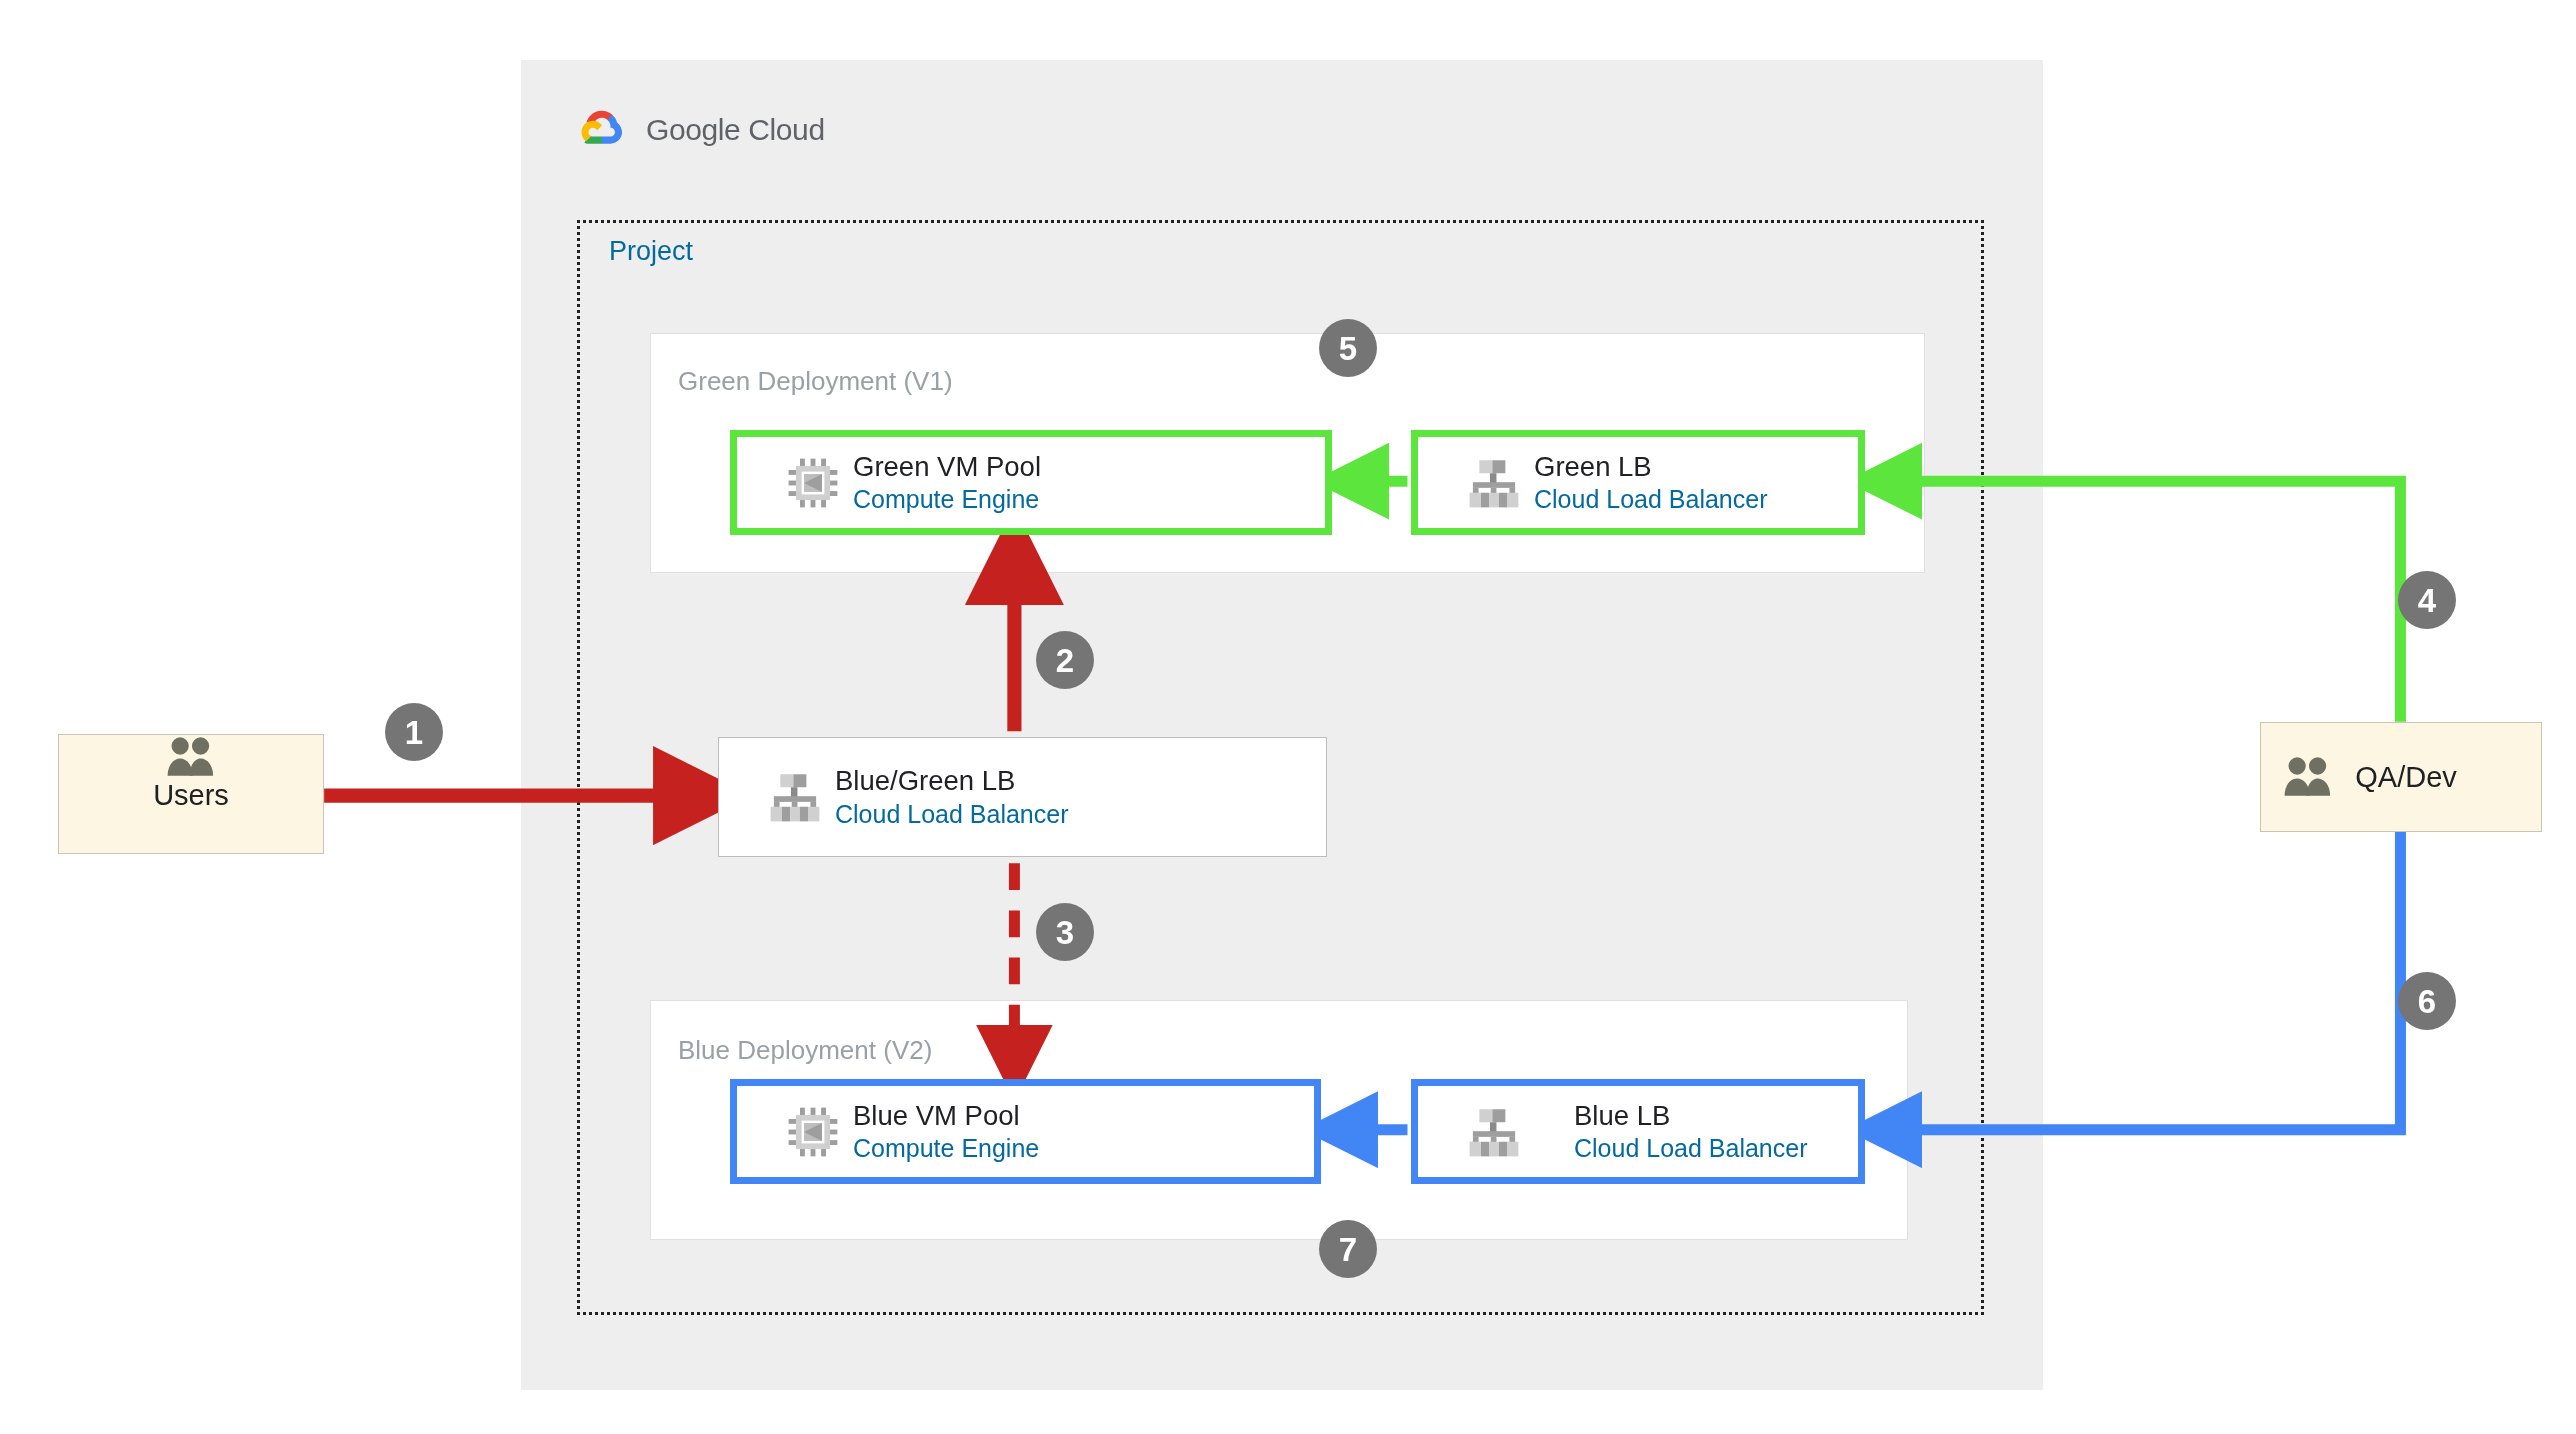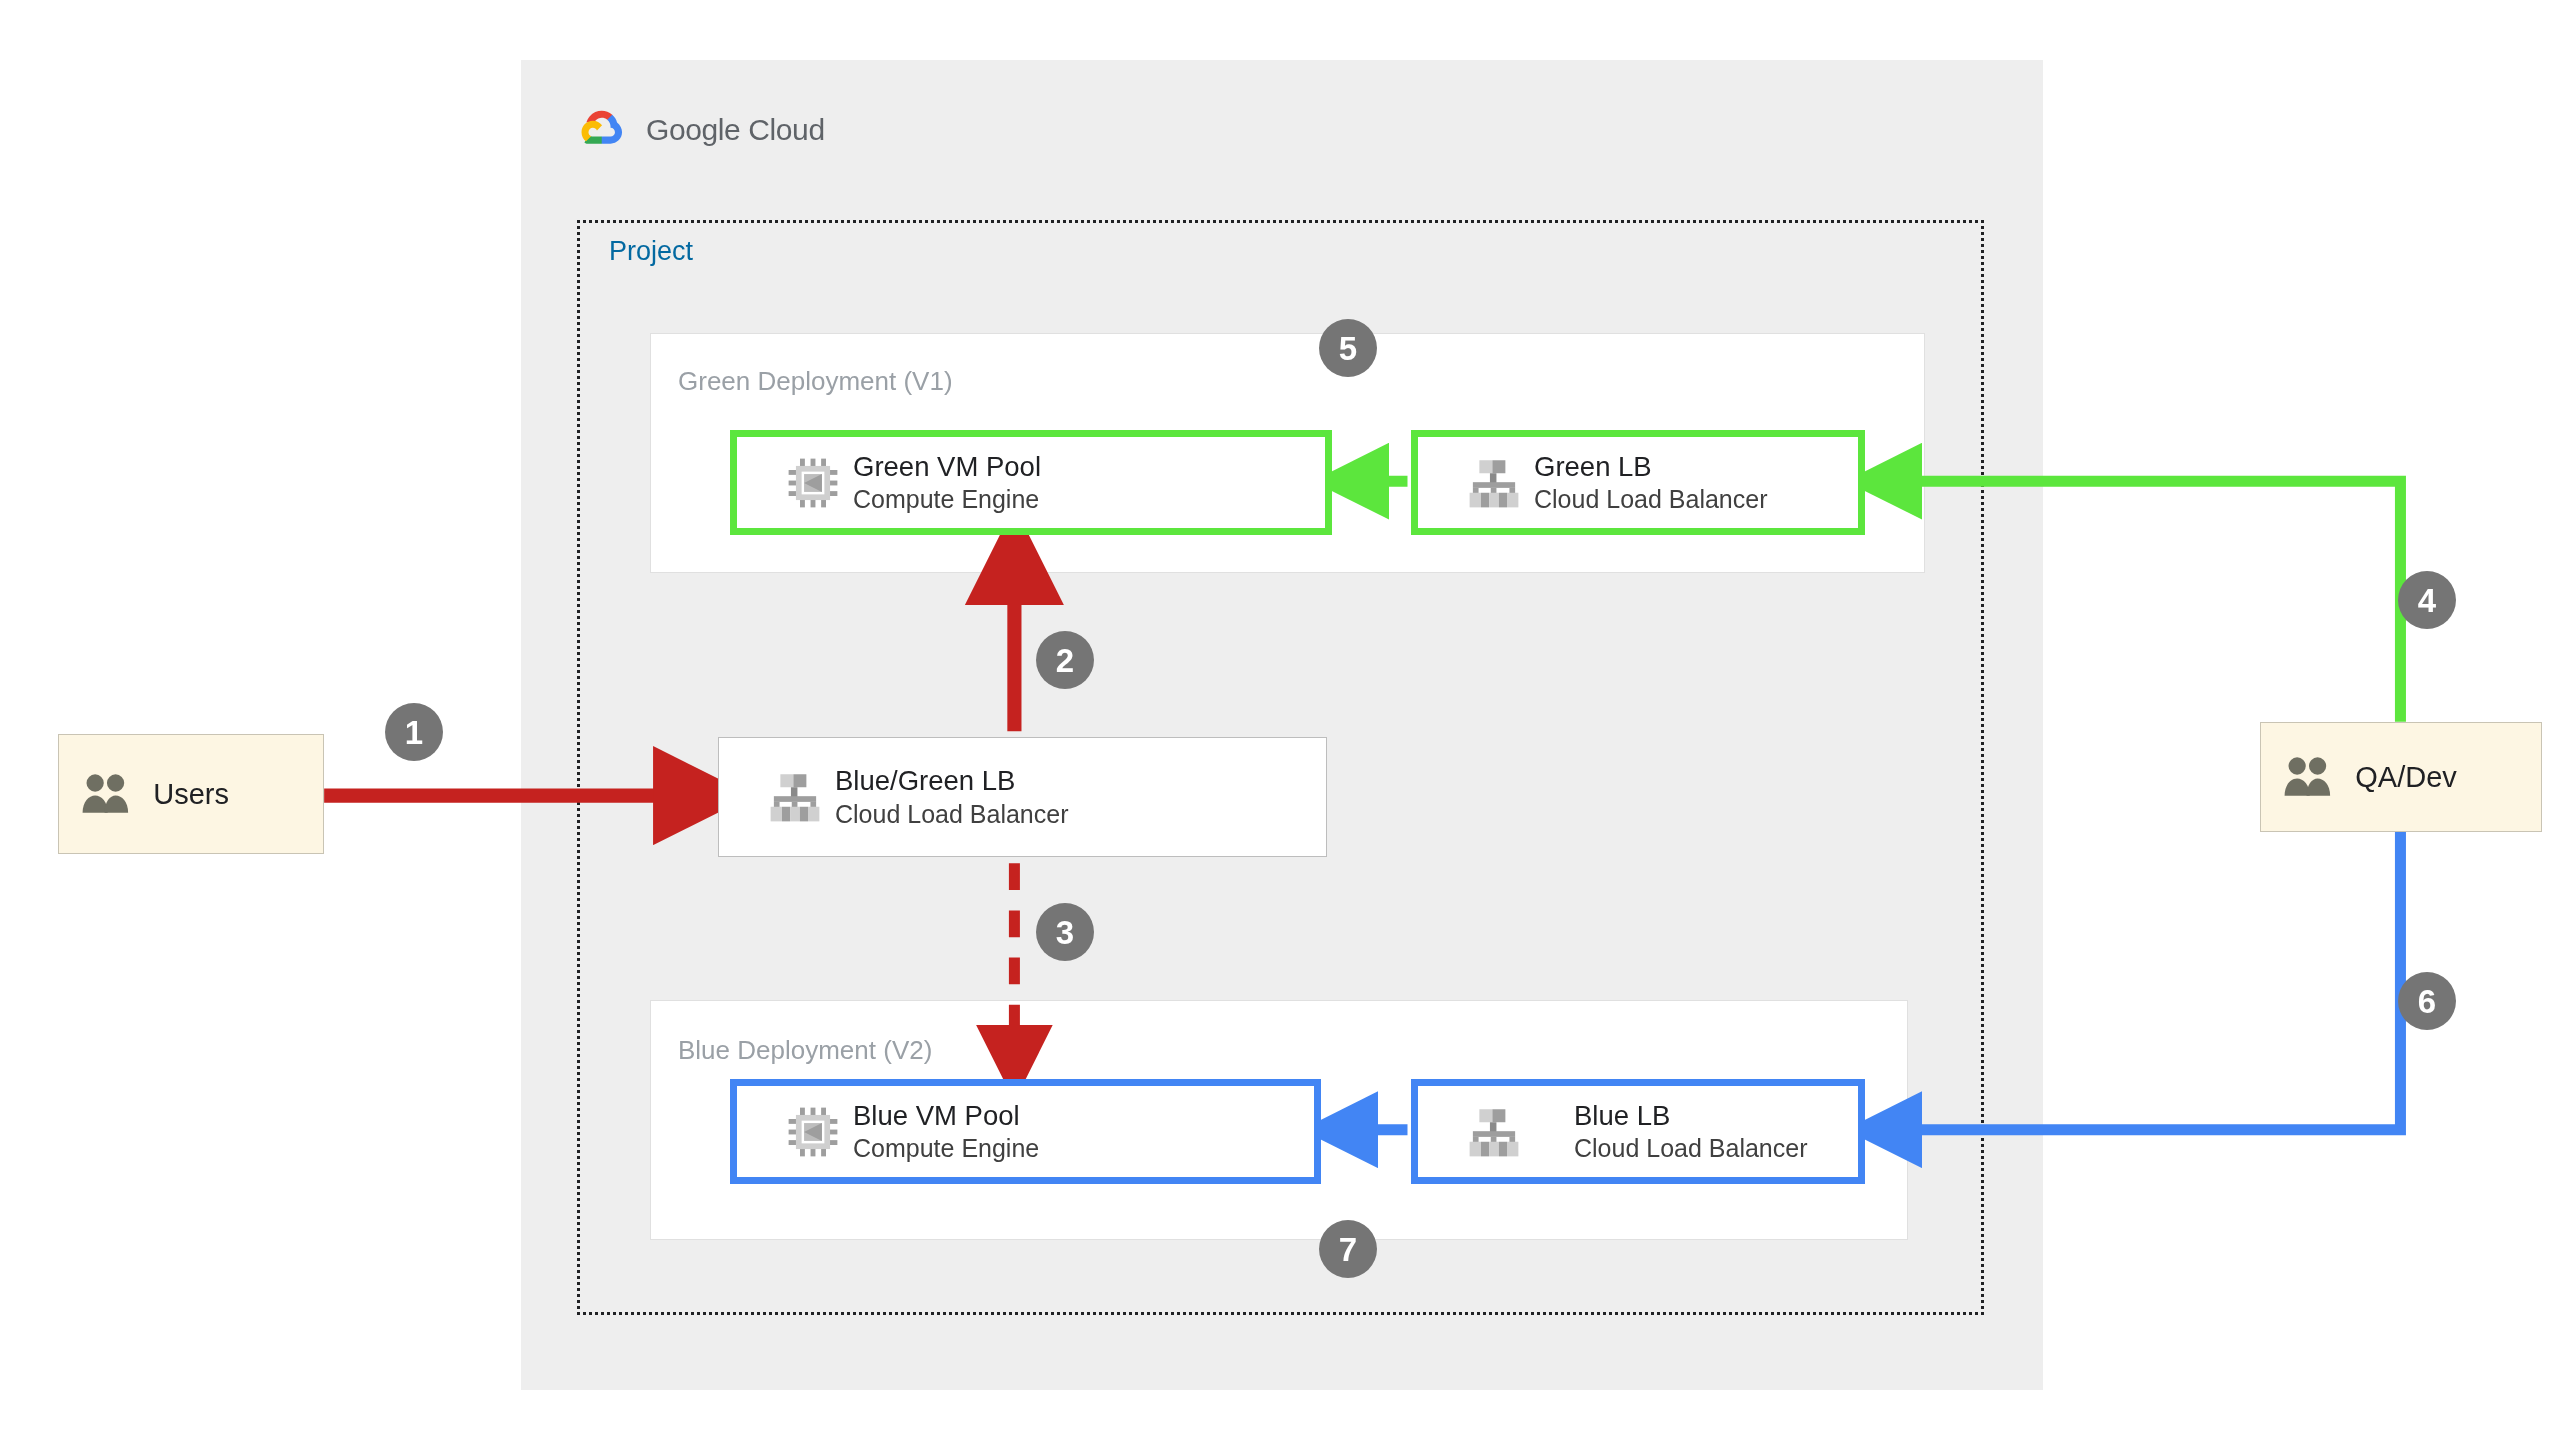--- a/index.html
+++ b/index.html
@@ -107,42 +107,42 @@
   }
   .node .txt { display: flex; flex-direction: column; justify-content: center; }
   .node .title {
     font-size: 27.5px;
     color: #202124;
     line-height: 1.25;
     white-space: nowrap;
   }
   .node .sub {
     font-size: 25px;
-    color: #404040;
+    color: #0369a1;
     line-height: 1.25;
     white-space: nowrap;
   }
 
   
   #node-green-vm { left: 730px;  top: 430px;  width: 602px; height: 105px; }
   #node-green-lb { left: 1411px; top: 430px; width: 454px; height: 105px; }
   #node-bg-lb    { left: 718px;  top: 737px;  width: 609px; height: 120px; }
   #node-blue-vm  { left: 730px;  top: 1079px; width: 591px; height: 105px; }
   #node-blue-lb  { left: 1411px; top: 1079px; width: 454px; height: 105px; gap: 40px; }
 
   
   .actor {
     position: absolute;
     background: #FDF6E3;
     border: 1.6px solid #c9c4b4;
     box-sizing: border-box;
     display: flex;
     align-items: center;
   }
-  #actor-users { left: 58px;  top: 734px; width: 266px; height: 120px; }
+  #actor-users { left: 58px;  top: 734px; width: 266px; height: 120px; flex-direction: column; }
   #actor-qadev { left: 2260px; top: 722px; width: 282px; height: 110px; }
   .actor .ico { flex: 0 0 auto; margin-left: 22px; margin-right: 17.3px; width: 55px; height: 44px; }
   .actor .label { font-size: 29px; color: #202124; white-space: nowrap; }
 
   
   .badge {
     position: absolute;
     width: 58px;
     height: 58px;
     border-radius: 50%;

